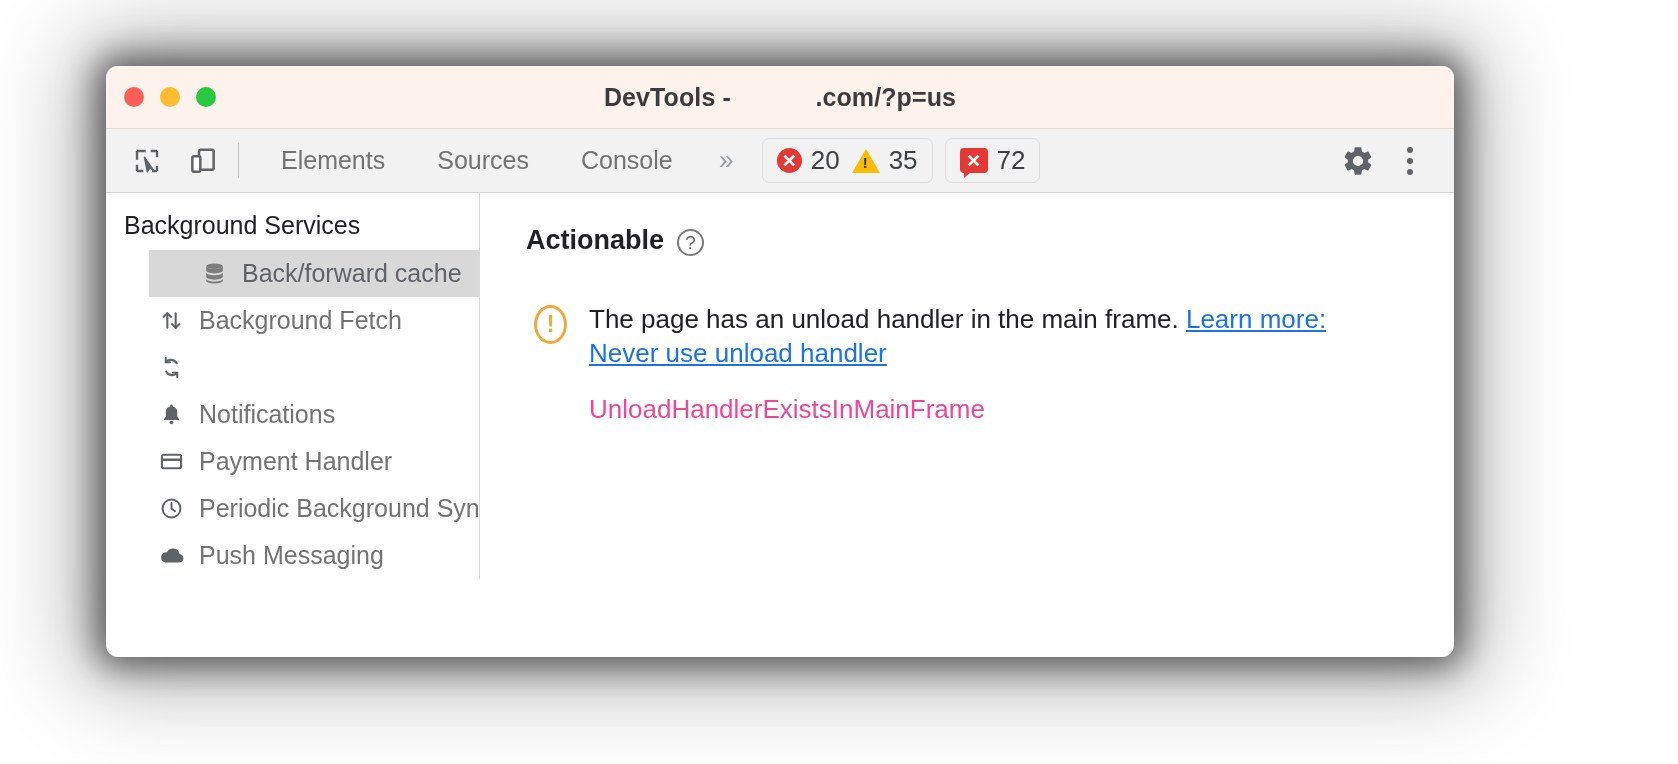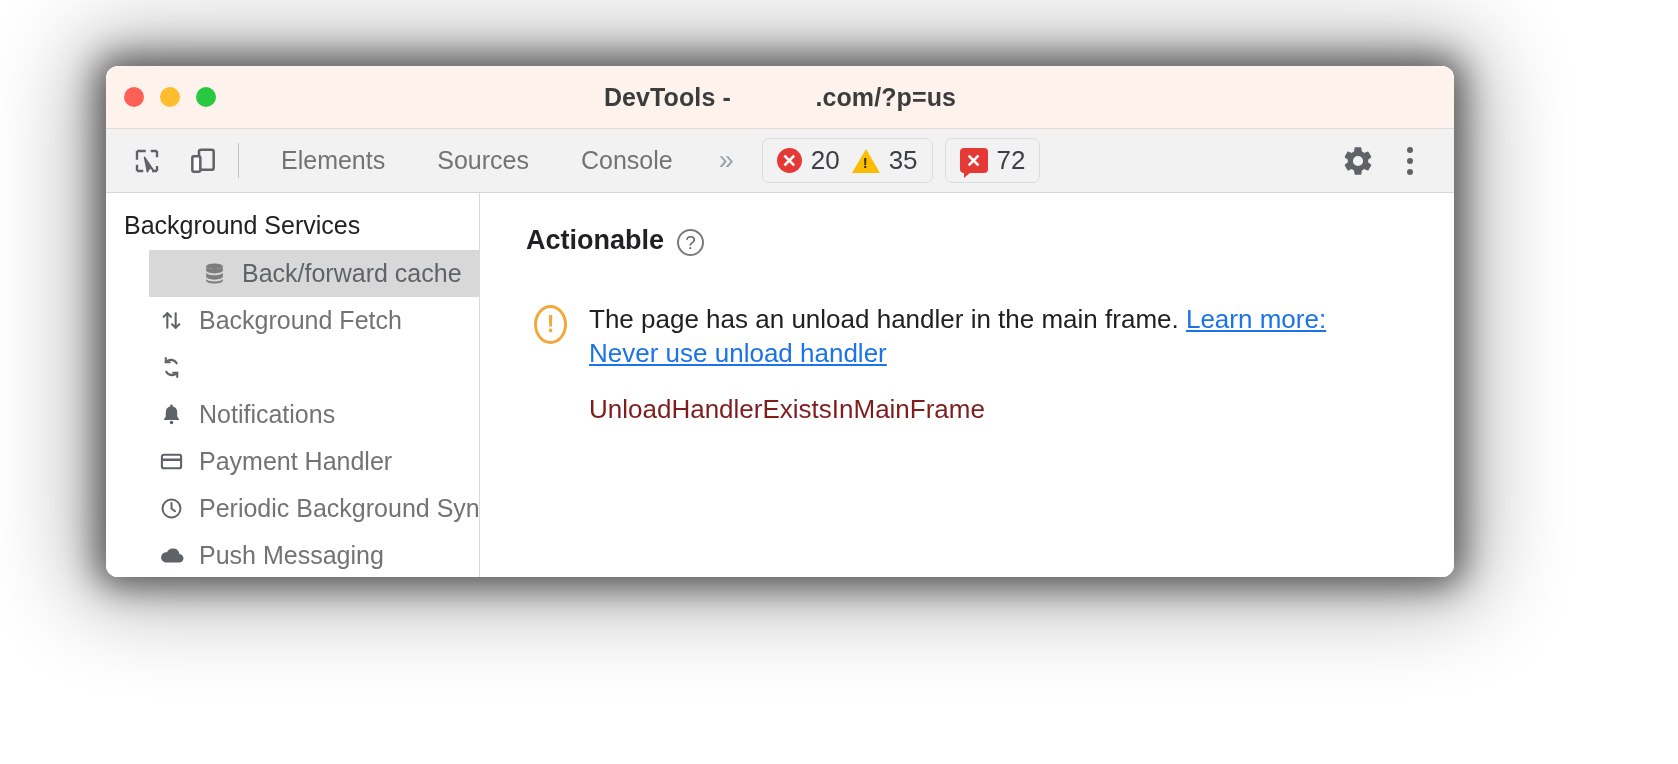--- a/index.html
+++ b/index.html
@@ -18,21 +18,21 @@
     height: 764px;
     background: #ffffff;
   }
 
   
   #devtools-window {
     position: absolute;
     left: 106px;
     top: 66px;
     width: 1348px;
-    height: 511px;
+    height: 591px;
     background: #ffffff;
     border-radius: 12px;
     box-shadow: 0 0 34px 10px rgba(0,0,0,0.55),
                 0 0 90px 28px rgba(0,0,0,0.30);
     overflow: hidden;
   }
 
   
   #titlebar {
     position: relative;
@@ -326,21 +326,21 @@
   }
   #issue-text a {
     color: #1a73e8;
     text-decoration: underline;
   }
 
   #reason-code {
     margin-top: 24px;
     margin-left: 63px;
     font-size: 26px;
-    color: #7f1d1d;
+    color: #ec4899;
   }
 </style>
 </head>
 <body>
 
 <div id="stage">
 
   <div id="devtools-window">
 
     <div id="titlebar">

